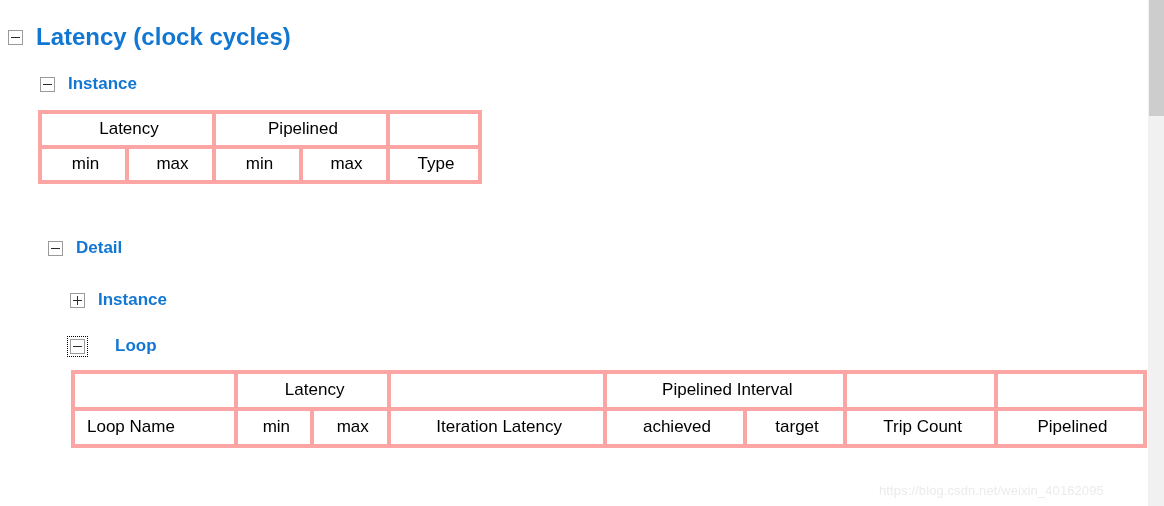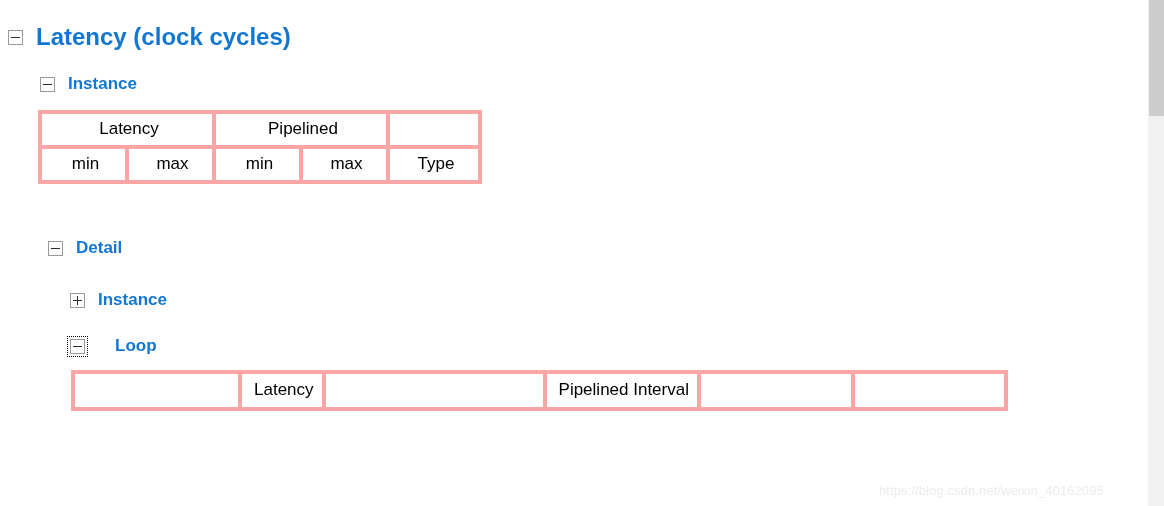--- a/index.html
+++ b/index.html
@@ -190,20 +190,30 @@
   <table id="loop-table">
     <tbody>
       <tr>
         <td class="c col-name"></td>
         <td class="c" colspan="2">Latency</td>
         <td class="c col-iter"></td>
         <td class="c" colspan="2">Pipelined Interval</td>
         <td class="c col-trip"></td>
         <td class="c col-pipe"></td>
       </tr>
+      <tr>
+        <td class="l col-name">Loop Name</td>
+        <td class="c col-min">min</td>
+        <td class="c col-max">max</td>
+        <td class="c col-iter">Iteration Latency</td>
+        <td class="c col-ach">achieved</td>
+        <td class="c col-tgt">target</td>
+        <td class="c col-trip">Trip Count</td>
+        <td class="c col-pipe">Pipelined</td>
+      </tr>
     </tbody>
   </table>
 
   <div id="watermark">https://blog.csdn.net/weixin_40162095</div>
 
 </div>
 
 <div id="scrollbar">
   <div id="scrollbar-thumb"></div>
 </div>

